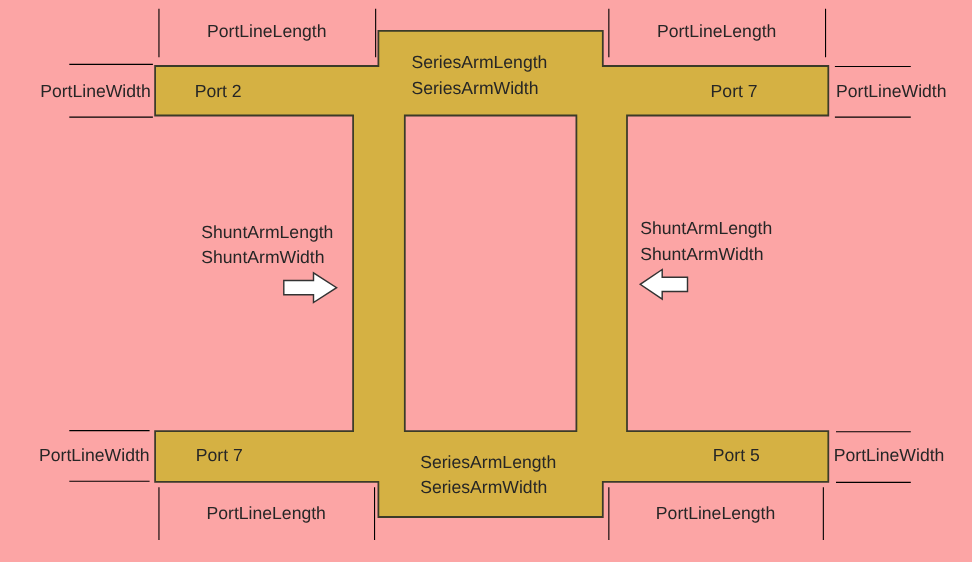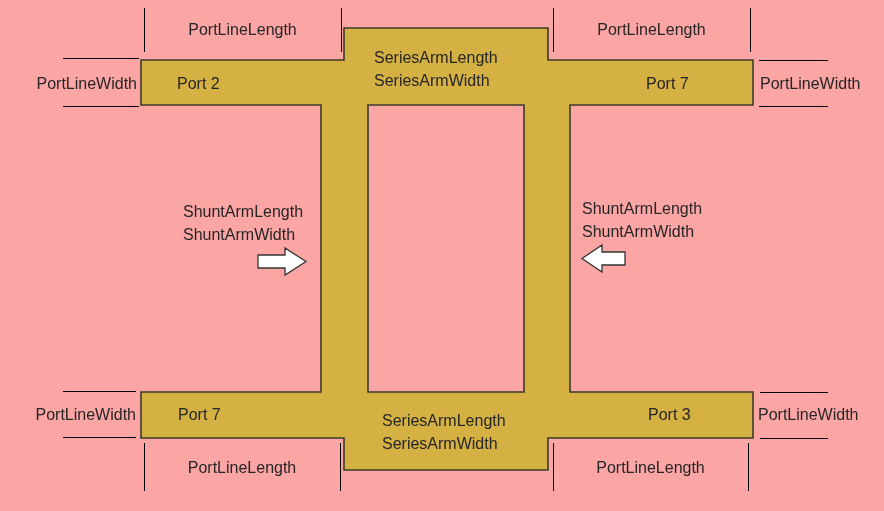--- a/index.html
+++ b/index.html
@@ -101,21 +101,21 @@
 
   <div class="lbl2" style="left:582px; top:197px;">
     <div>ShuntArmLength</div>
     <div>ShuntArmWidth</div>
   </div>
 
   <div class="lbl right" style="left:18px; top:404px; width:118px;">PortLineWidth</div>
 
   <div class="lbl" style="left:178px; top:404px;">Port 7</div>
 
-  <div class="lbl" style="left:648px; top:404px;">Port 3</div>
+  <div class="lbl" style="left:648px; top:404px;">Port 5</div>
 
   <div class="lbl" style="left:758px; top:404px;">PortLineWidth</div>
 
   <div class="lbl2" style="left:382px; top:409px;">
     <div>SeriesArmLength</div>
     <div>SeriesArmWidth</div>
   </div>
 
   <div class="lbl center" style="left:144px; top:457px; width:196px;">PortLineLength</div>
 

